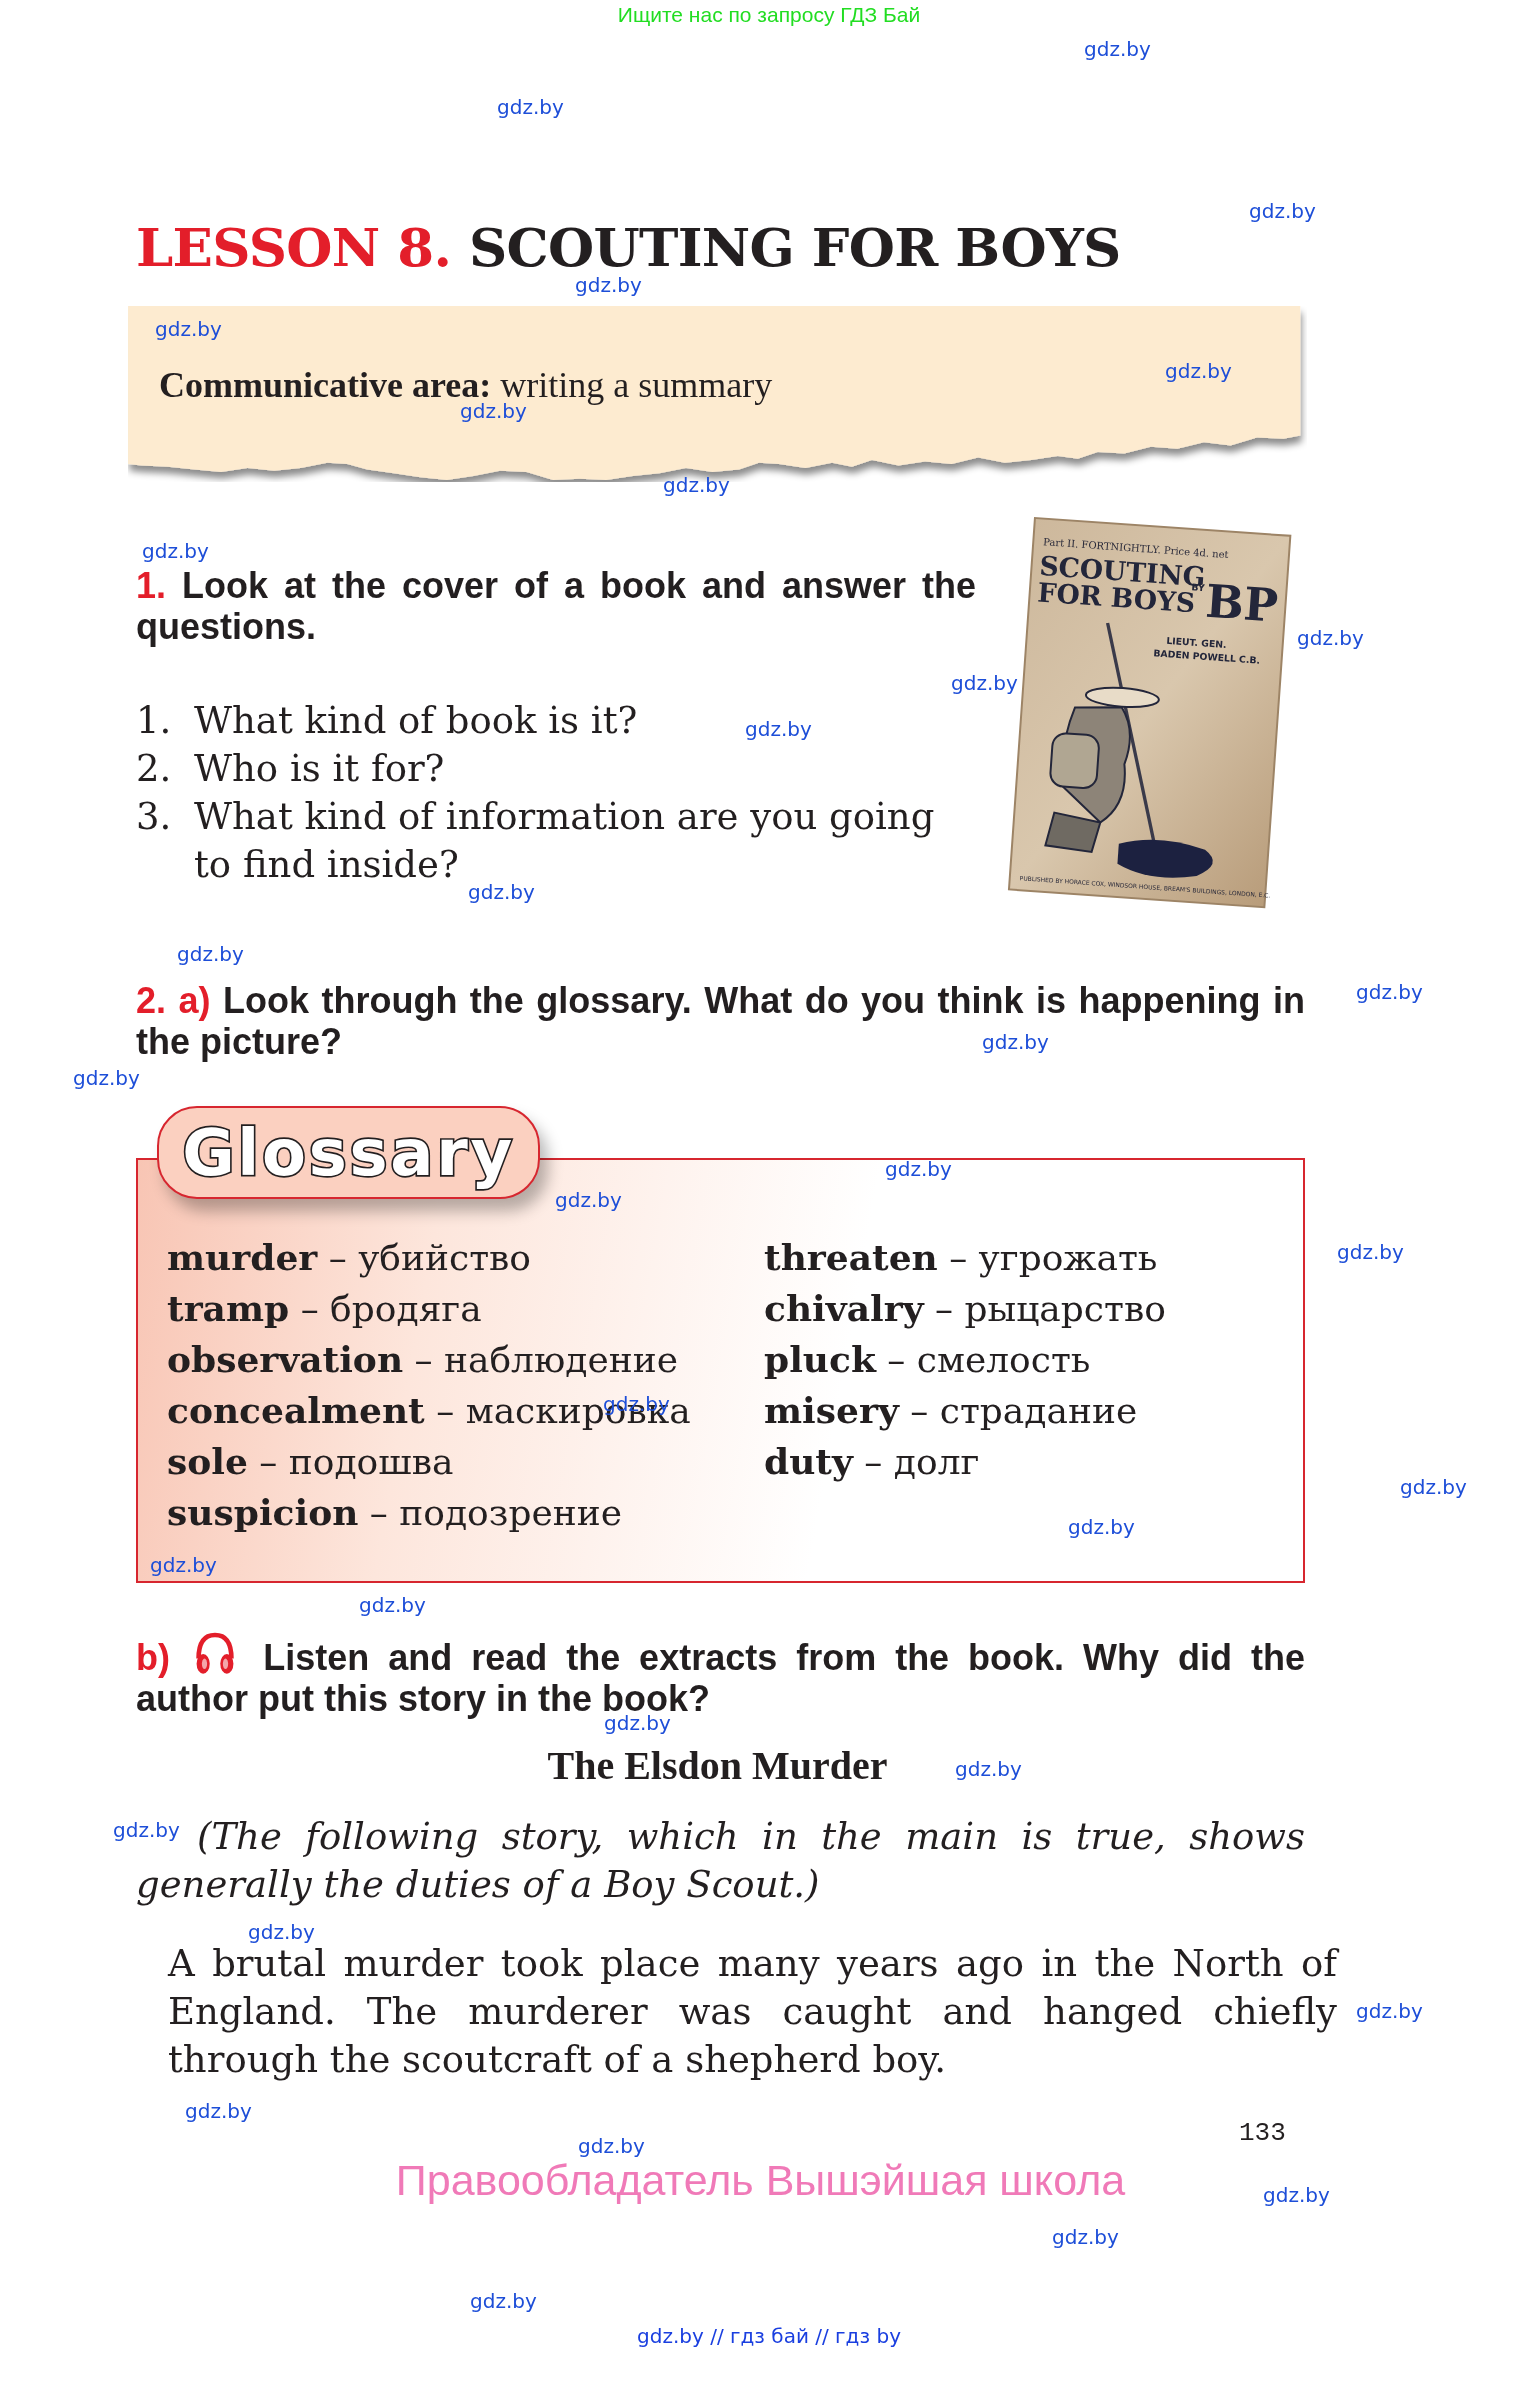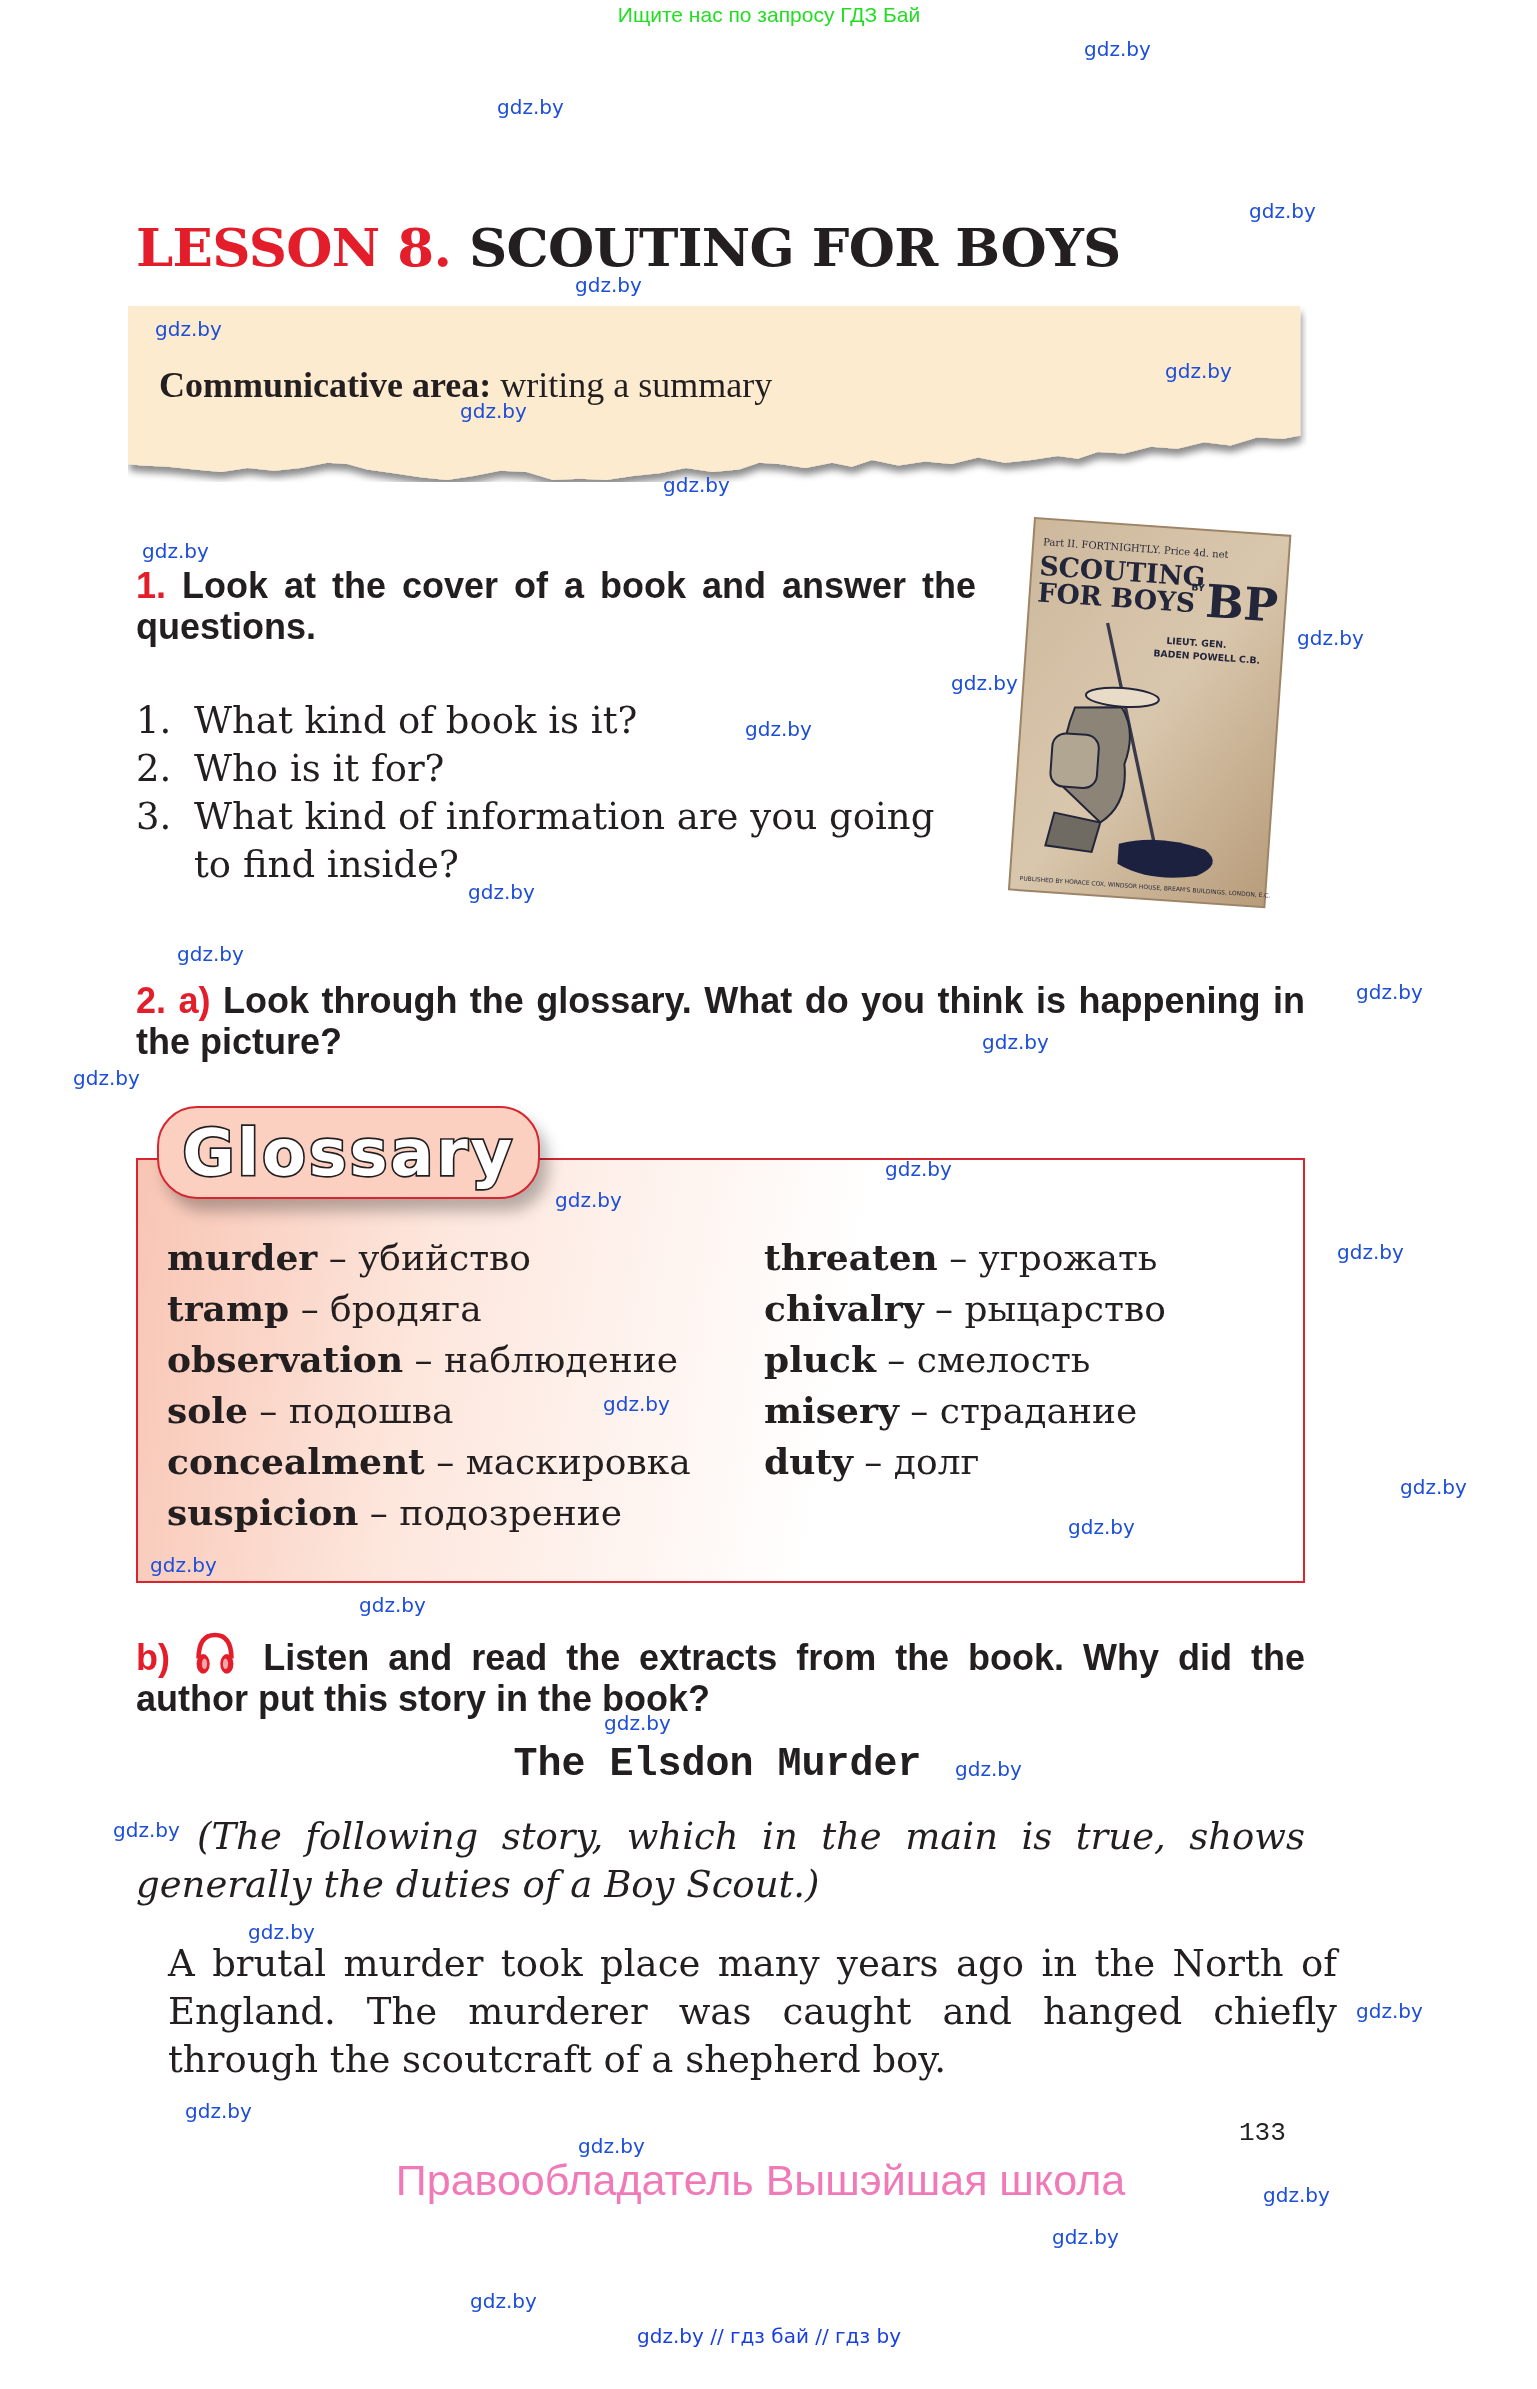--- a/index.html
+++ b/index.html
@@ -27,21 +27,21 @@
   .gloss-tab { left:157px; top:1106px; width:383px; height:93px; border:2px solid #d7262f; border-radius:40px; background:#fbd0c0;
      box-shadow: 8px 12px 14.6px rgba(0,0,0,0.28); box-sizing:border-box; display:flex; align-items:center; justify-content:center; }
   .gloss-tab span { font-family:"DejaVu Sans", sans-serif; font-weight:bold; font-size:64px; color:#ffffff; letter-spacing:2.7px;
      -webkit-text-stroke:3.3px #231f20; paint-order:stroke fill; }
   .gloss-col { position:absolute; font-family:"DejaVu Serif", serif; font-size:36px; line-height:51px; white-space:nowrap; }
   .gloss-col b { font-weight:bold; }
   .gcol1 { left:167px; top:1232px; }
   .gcol2 { left:764px; top:1232px; }
   .qb { left:136px; top:1631px; width:1169px; }
   .qb .hp { display:inline-block; width:46px; height:46px; vertical-align:-6.6px; margin:0 6.6px 0 2.7px; }
-  .story-title { left:0; width:1435px; top:1742px; text-align:center; font-family:Liberation Mono, monospace; font-weight:bold; font-size:40px; }
+  .story-title { left:0; width:1435px; top:1742px; text-align:center; font-family:Liberation Serif, serif; font-weight:bold; font-size:40px; }
   .story-intro { left:136px; top:1813px; width:1169px; font-family:"DejaVu Serif", serif; font-style:italic; font-size:37px; line-height:48px; text-align:justify; }
   .story-intro .first { padding-left:61px; }
   .story-body { left:136px; top:1940px; width:1169px; font-family:"DejaVu Serif", serif; font-size:37px; line-height:48px; text-align:justify;margin-left:32px; }
   .page-num { left:1239px; top:2118px; font-family:Liberation Mono, monospace; font-size:26px; }
   .rights { left:0; width:1521px; top:2156px; text-align:center; font-family:"Liberation Sans", sans-serif; font-size:43px; color:#f07ab8; }
   .bottom-links { left:0; width:1538px; top:2324px; text-align:center; font-family:"DejaVu Sans", sans-serif; font-size:20px; color:#1a3fe0; }
 </style>
 </head>
 <body>
 
@@ -122,22 +122,22 @@
 </div>
 
 <div class="abs gloss-box"></div>
 <div class="abs gloss-tab">
   <span>Glossary</span>
 </div>
 <div class="gloss-col gcol1">
   <div><b>murder</b><span> – </span><span>убийство</span></div>
   <div><b>tramp</b><span> – </span><span>бродяга</span></div>
   <div><b>observation</b><span> – </span><span>наблюдение</span></div>
+  <div><b>concealment</b><span> – </span><span>маскировка</span></div>
   <div><b>sole</b><span> – </span><span>подошва</span></div>
-  <div><b>concealment</b><span> – </span><span>маскировка</span></div>
   <div><b>suspicion</b><span> – </span><span>подозрение</span></div>
 </div>
 <div class="gloss-col gcol2">
   <div><b>threaten</b><span> – </span><span>угрожать</span></div>
   <div><b>chivalry</b><span> – </span><span>рыцарство</span></div>
   <div><b>pluck</b><span> – </span><span>смелость</span></div>
   <div><b>misery</b><span> – </span><span>страдание</span></div>
   <div><b>duty</b><span> – </span><span>долг</span></div>
 </div>
 

